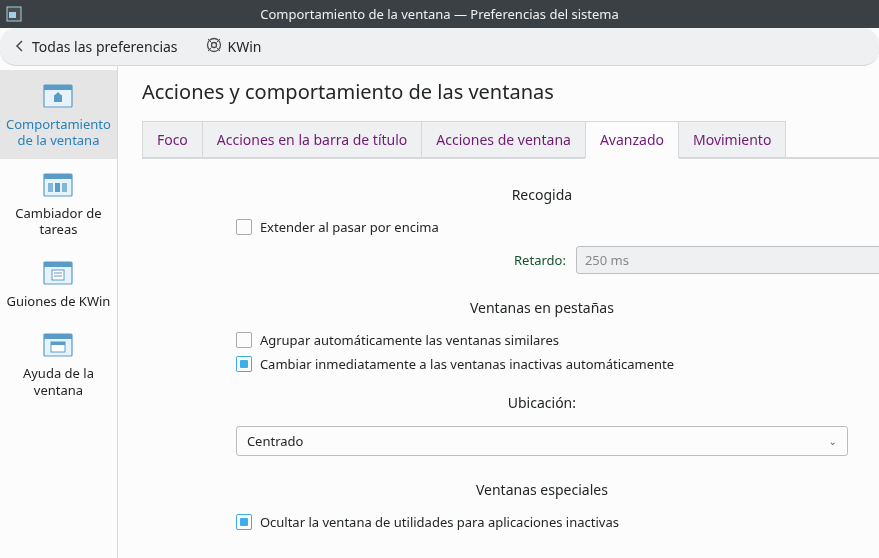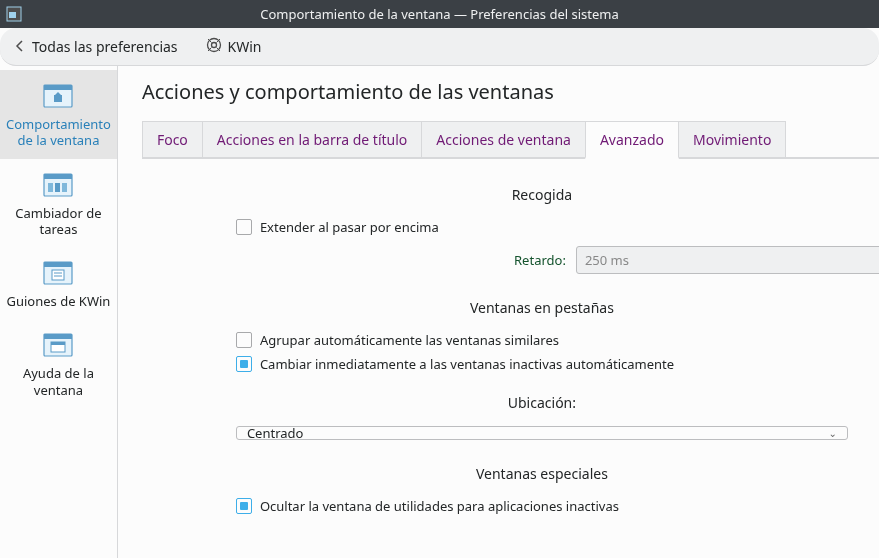--- a/index.html
+++ b/index.html
@@ -34,21 +34,21 @@
 .row { display: flex; align-items: center; gap: 8px; margin: 6px 0; }
 .row.indent { padding-left: 94px; }
 
 .checkbox { width: 16px; height: 16px; border: 1px solid #a8a9ab; border-radius: 2px; background: #fcfcfc; display: inline-flex; align-items: center; justify-content: center; cursor: pointer; flex-shrink: 0; }
 .checkbox.checked { border-color: #3daee9; }
 .checkbox.checked::after { content: ""; width: 8px; height: 8px; background: #3daee9; border-radius: 1px; }
 
 .spin { display: flex; align-items: center; border: 1px solid #bcbdbf; border-radius: 3px; background: #eff0f1; height: 28px; width: 366px; padding: 0 8px; color: #888; }
 .spin .val { flex: 1; }
 
-.select { display: flex; align-items: center; border: 1px solid #bcbdbf; border-radius: 3px; background: #fcfcfc; height: 14px; padding: 0 10px; cursor: pointer; }
+.select { display: flex; align-items: center; border: 1px solid #bcbdbf; border-radius: 3px; background: #fcfcfc; height: 30px; padding: 0 10px; cursor: pointer; }
 .select .val { flex: 1; }
 .select .chev { font-size: 10px; color: #666; }
 
 .delay-row { display: flex; align-items: center; gap: 10px; padding-left: 94px; margin-top: 10px; }
 .delay-row .lbl { width: 330px; text-align: right; color: #14532d; }
 
 .loc-row { padding: 0 94px; margin-top: 4px; }
 
 svg.win-icon rect.frame { fill: #e6f3fb; stroke: #5a9bc7; stroke-width: 1.2; }
 svg.win-icon rect.band { fill: #5a9bc7; }

